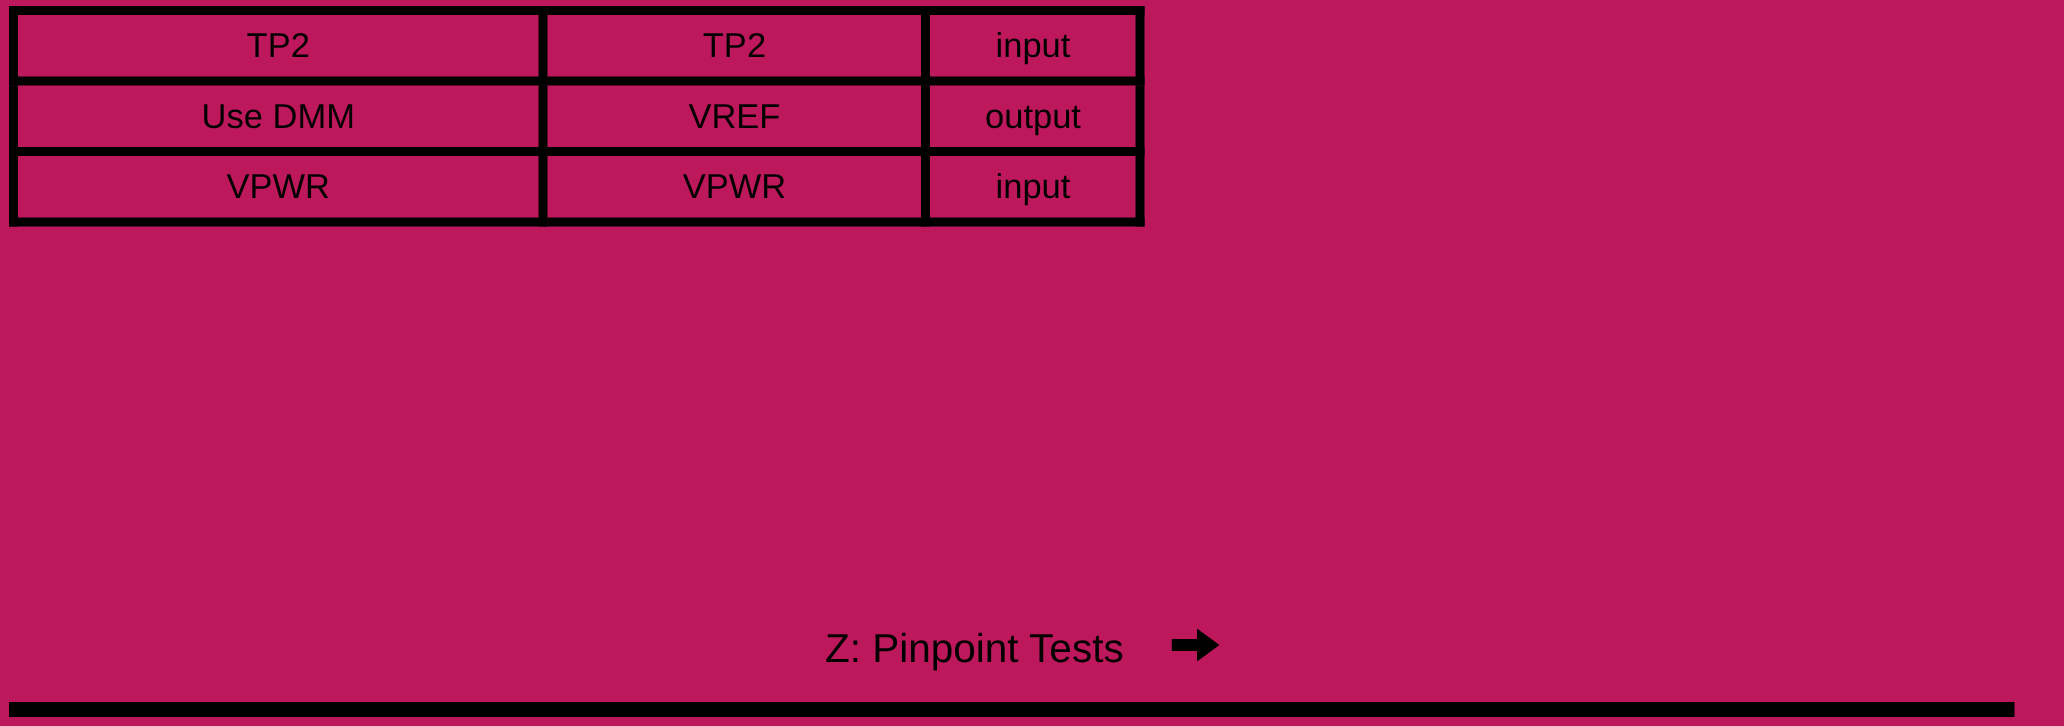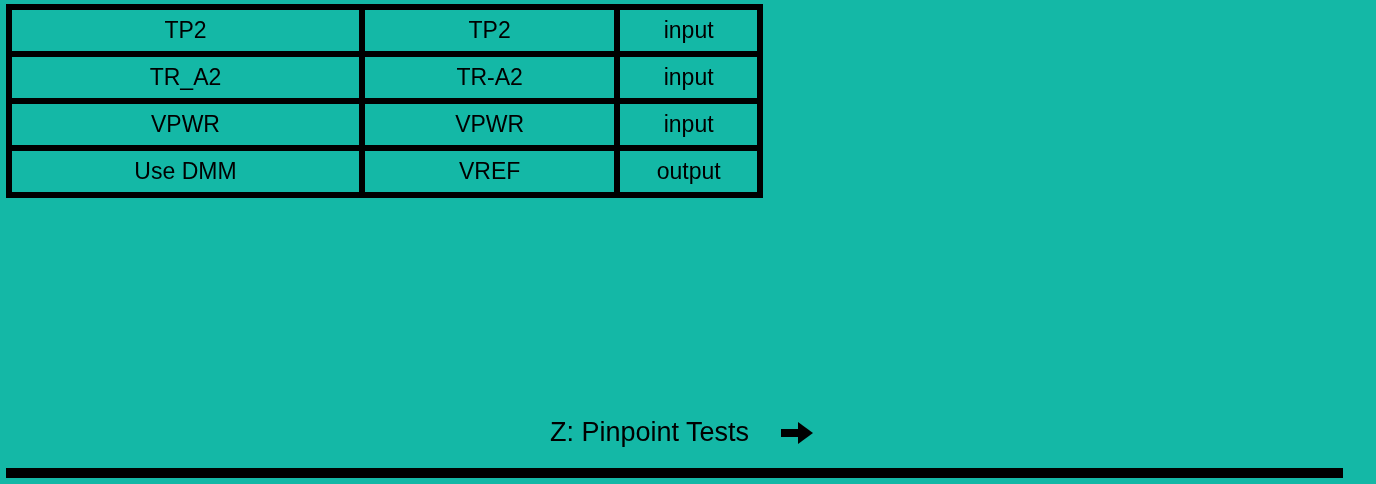--- a/index.html
+++ b/index.html
@@ -4,21 +4,21 @@
 <style>
   html, body {
     margin: 0;
     padding: 0;
     background: #ffffff;
   }
   .page {
     position: relative;
     width: 1376px;
     height: 484px;
-    background: #14b8a6;
+    background: #be185d;
     overflow: hidden;
     font-family: "Liberation Sans", sans-serif;
     color: #000000;
   }
   table.signal-table {
     position: absolute;
     left: 6px;
     top: 4px;
     width: 757px;
     border-collapse: collapse;
@@ -36,21 +36,20 @@
     line-height: 1;
     padding: 0;
     white-space: nowrap;
     overflow: hidden;
   }
   .pinpoint-link {
     position: absolute;
     left: 550px;
     top: 419px;
     display: flex;
-    align-items: center;
     gap: 32px;
     cursor: pointer;
   }
   .pinpoint-link .label {
     font-size: 27px;
     line-height: 1;
     white-space: nowrap;
   }
   .pinpoint-link .arrow {
     display: inline-block;
@@ -77,33 +76,28 @@
         <col class="c2">
         <col class="c3">
     </colgroup>
     <tbody>
       <tr>
         <td>TP2</td>
         <td>TP2</td>
         <td>input</td>
       </tr>
       <tr>
-        <td>TR_A2</td>
-        <td>TR-A2</td>
-        <td>input</td>
+        <td>Use DMM</td>
+        <td>VREF</td>
+        <td>output</td>
       </tr>
       <tr>
         <td>VPWR</td>
         <td>VPWR</td>
         <td>input</td>
-      </tr>
-      <tr>
-        <td>Use DMM</td>
-        <td>VREF</td>
-        <td>output</td>
       </tr>
     </tbody>
   </table>
 
   <div class="pinpoint-link">
     <span class="label">Z: Pinpoint Tests</span>
     <span class="arrow">
       <svg width="32" height="22" viewBox="0 0 32 22" xmlns="http://www.w3.org/2000/svg">
         <rect x="0" y="7" width="18" height="8" fill="#000000"></rect>
         <polygon points="17,0 32,11 17,22" fill="#000000"></polygon>

